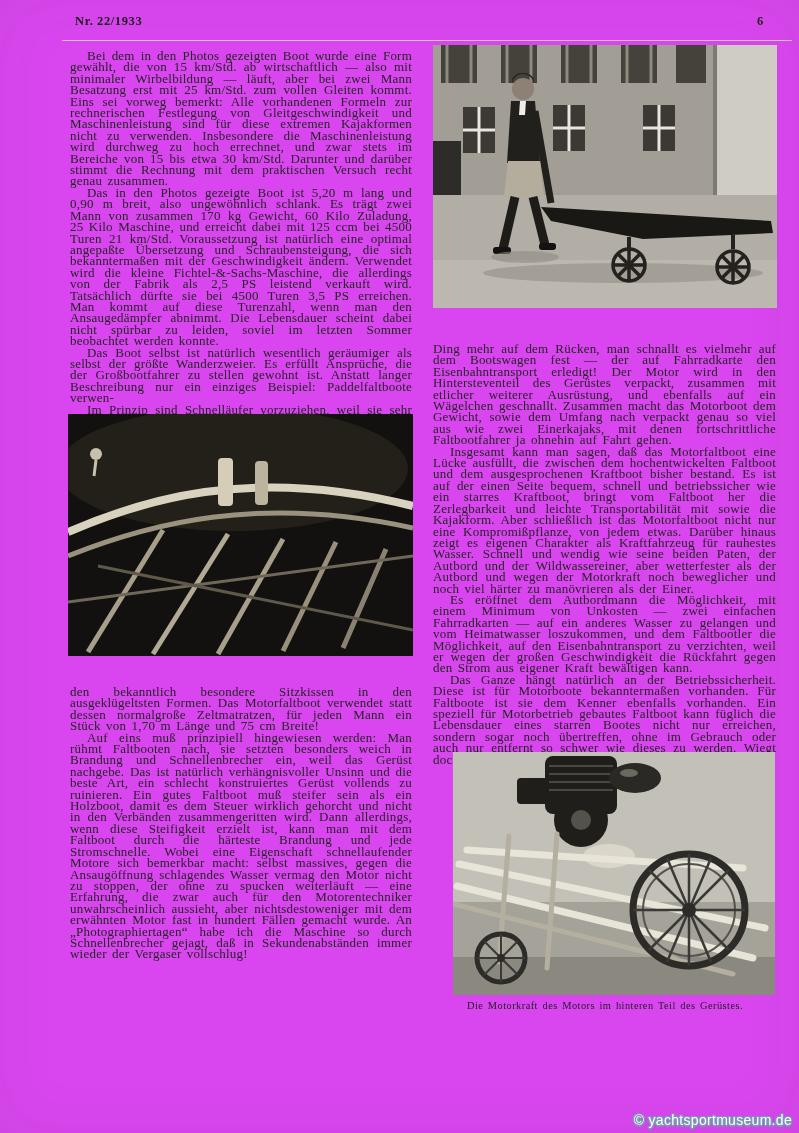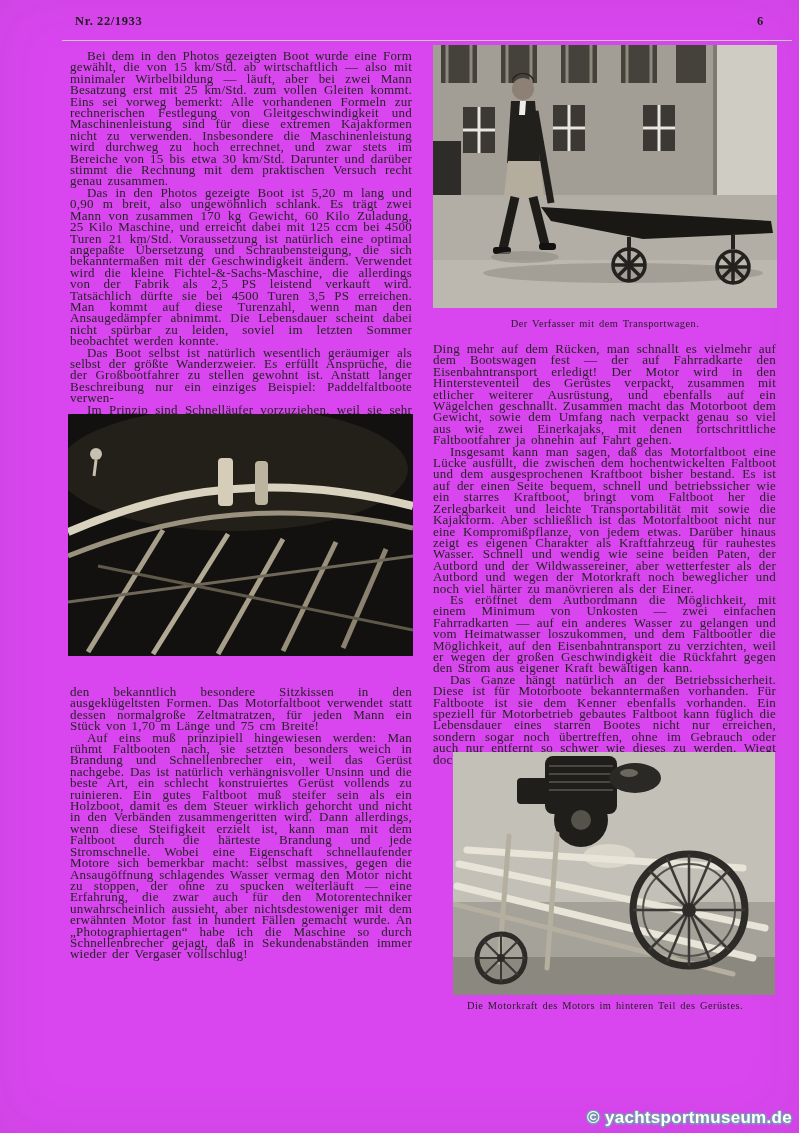--- a/index.html
+++ b/index.html
@@ -23,21 +23,21 @@
   .textblock p.noindent{text-indent:0;font-family:Liberation Serif, serif;}
   .caption{
     position:absolute;text-align:center;
     font-size:10.4px;letter-spacing:.45px;word-spacing:1.5px;color:#1f1f1f;
   }
   .photo{position:absolute;overflow:hidden;background:#777;}
   .photo svg{display:block;}
   .watermark{
     position:absolute;right:7px;bottom:5px;
     font-family:"Liberation Sans","DejaVu Sans",sans-serif;
-    font-weight:bold;font-size:17px;letter-spacing:.3px;
+    font-weight:normal;font-size:14px;letter-spacing:.3px;
     color:#ffffff;
     text-shadow:
       -1.5px 0 0 #7d97b6, 1.5px 0 0 #7d97b6, 0 -1.5px 0 #7d97b6, 0 1.5px 0 #7d97b6,
       -1px -1px 0 #7d97b6, 1px -1px 0 #7d97b6, -1px 1px 0 #7d97b6, 1px 1px 0 #7d97b6;
   }
 </style>
 </head>
 <body>
 
 <div class="page">
@@ -143,21 +143,20 @@
       <polygon points="87,56 93,56 92,70 86,70" fill="#efede7"></polygon>
       <line x1="102" y1="66" x2="118" y2="158" stroke="#21201c" stroke-width="7"></line>
       <polygon points="75,116 107,116 111,152 71,152" fill="#b4ad9e"></polygon>
       <line x1="82" y1="152" x2="70" y2="204" stroke="#1d1c19" stroke-width="9"></line>
       <line x1="100" y1="152" x2="112" y2="200" stroke="#1d1c19" stroke-width="9"></line>
       <rect x="60" y="202" width="18" height="7" rx="3" fill="#131210"></rect>
       <rect x="106" y="198" width="17" height="7" rx="3" fill="#131210"></rect>
       <ellipse cx="92" cy="212" rx="34" ry="6" fill="#8f8b82" opacity="0.6"></ellipse>
     </svg>
   </div>
-  <div class="caption" style="left:433px;top:318px;width:344px;">Der Verfasser mit dem Transportwagen.</div>
 
   <div class="textblock" style="left:433px;top:343px;width:343px;">
     <p class="noindent">Ding mehr auf dem Rücken, man schnallt es vielmehr auf dem Bootswagen fest — der auf Fahrradkarte den Eisenbahntransport erledigt! Der Motor wird in den Hintersteventeil des Gerüstes verpackt, zusammen mit etlicher weiterer Ausrüstung, und ebenfalls auf ein Wägelchen geschnallt. Zusammen macht das Motorboot dem Gewicht, sowie dem Umfang nach verpackt genau so viel aus wie zwei Einerkajaks, mit denen fortschrittliche Faltbootfahrer ja ohnehin auf Fahrt gehen.</p>
     <p>Insgesamt kann man sagen, daß das Motorfaltboot eine Lücke ausfüllt, die zwischen dem hochentwickelten Faltboot und dem ausgesprochenen Kraftboot bisher bestand. Es ist auf der einen Seite bequem, schnell und betriebssicher wie ein starres Kraftboot, bringt vom Faltboot her die Zerlegbarkeit und leichte Transportabilität mit sowie die Kajakform. Aber schließlich ist das Motorfaltboot nicht nur eine Kompromißpflanze, von jedem etwas. Darüber hinaus zeigt es eigenen Charakter als Kraftfahrzeug für rauhestes Wasser. Schnell und wendig wie seine beiden Paten, der Autbord und der Wildwassereiner, aber wetterfester als der Autbord und wegen der Motorkraft noch beweglicher und noch viel härter zu manövrieren als der Einer.</p>
     <p>Es eröffnet dem Autbordmann die Möglichkeit, mit einem Minimum von Unkosten — zwei einfachen Fahrradkarten — auf ein anderes Wasser zu gelangen und vom Heimatwasser loszukommen, und dem Faltbootler die Möglichkeit, auf den Eisenbahntransport zu verzichten, weil er wegen der großen Geschwindigkeit die Rückfahrt gegen den Strom aus eigener Kraft bewältigen kann.</p>
     <p>Das Ganze hängt natürlich an der Betriebssicherheit. Diese ist für Motorboote bekanntermaßen vorhanden. Für Faltboote ist sie dem Kenner ebenfalls vorhanden. Ein speziell für Motorbetrieb gebautes Faltboot kann füglich die Lebensdauer eines starren Bootes nicht nur erreichen, sondern sogar noch übertreffen, ohne im Gebrauch oder auch nur entfernt so schwer wie dieses zu werden. Wiegt doch das gezeigte Faltboot komplett nur 40 Kilogramm.</p>
   </div>
 
   <div class="photo" style="left:453px;top:752px;width:322px;height:243px;">
     <svg width="322" height="243" viewBox="0 0 322 243" xmlns="http://www.w3.org/2000/svg">

